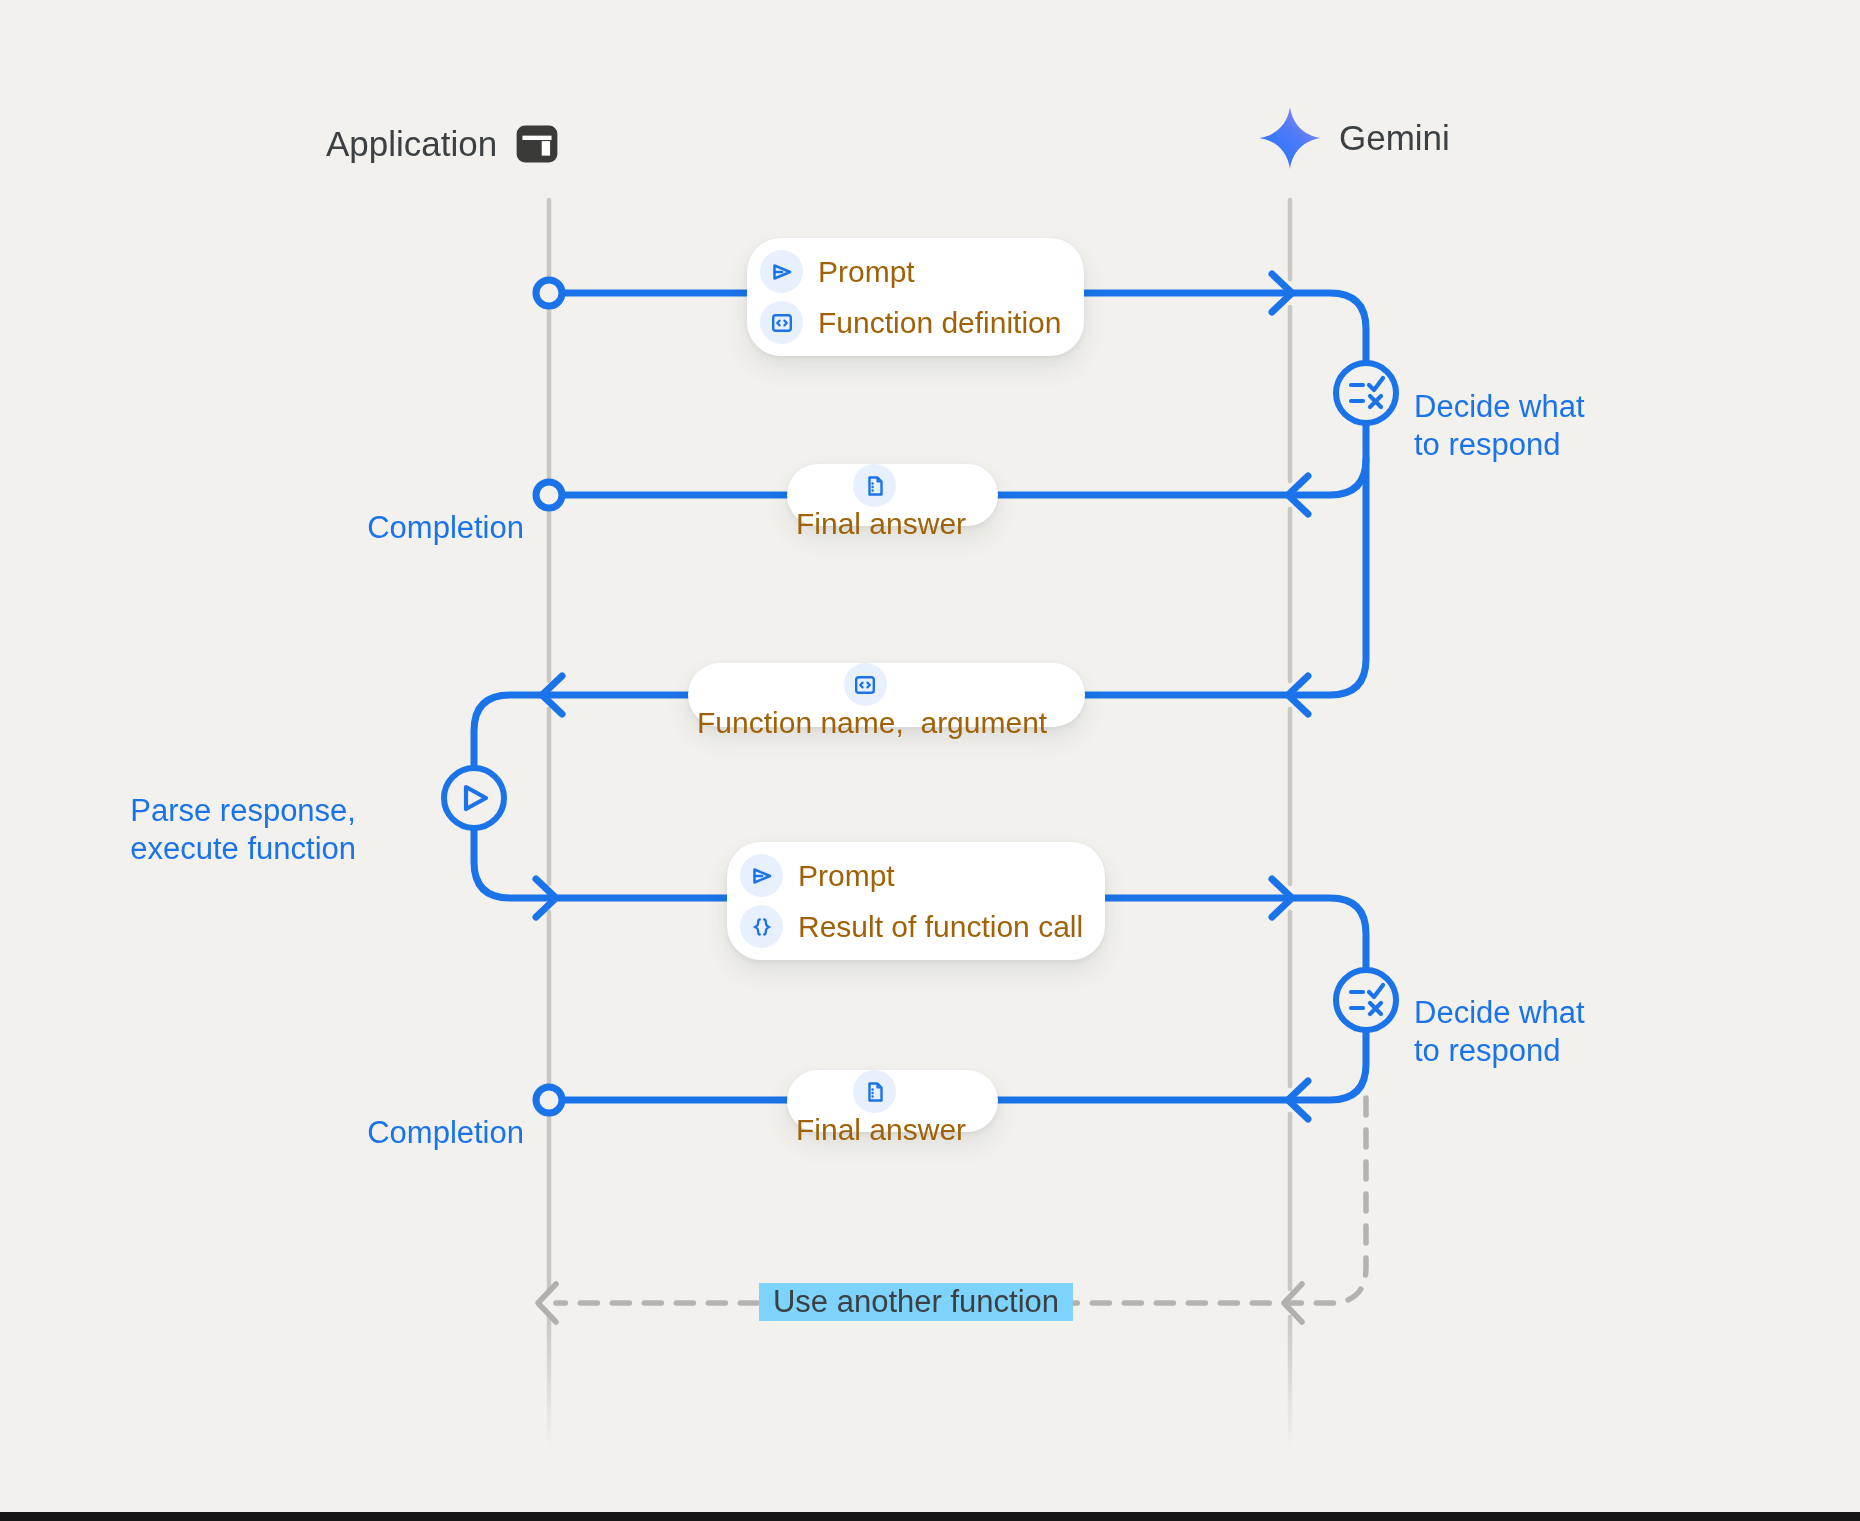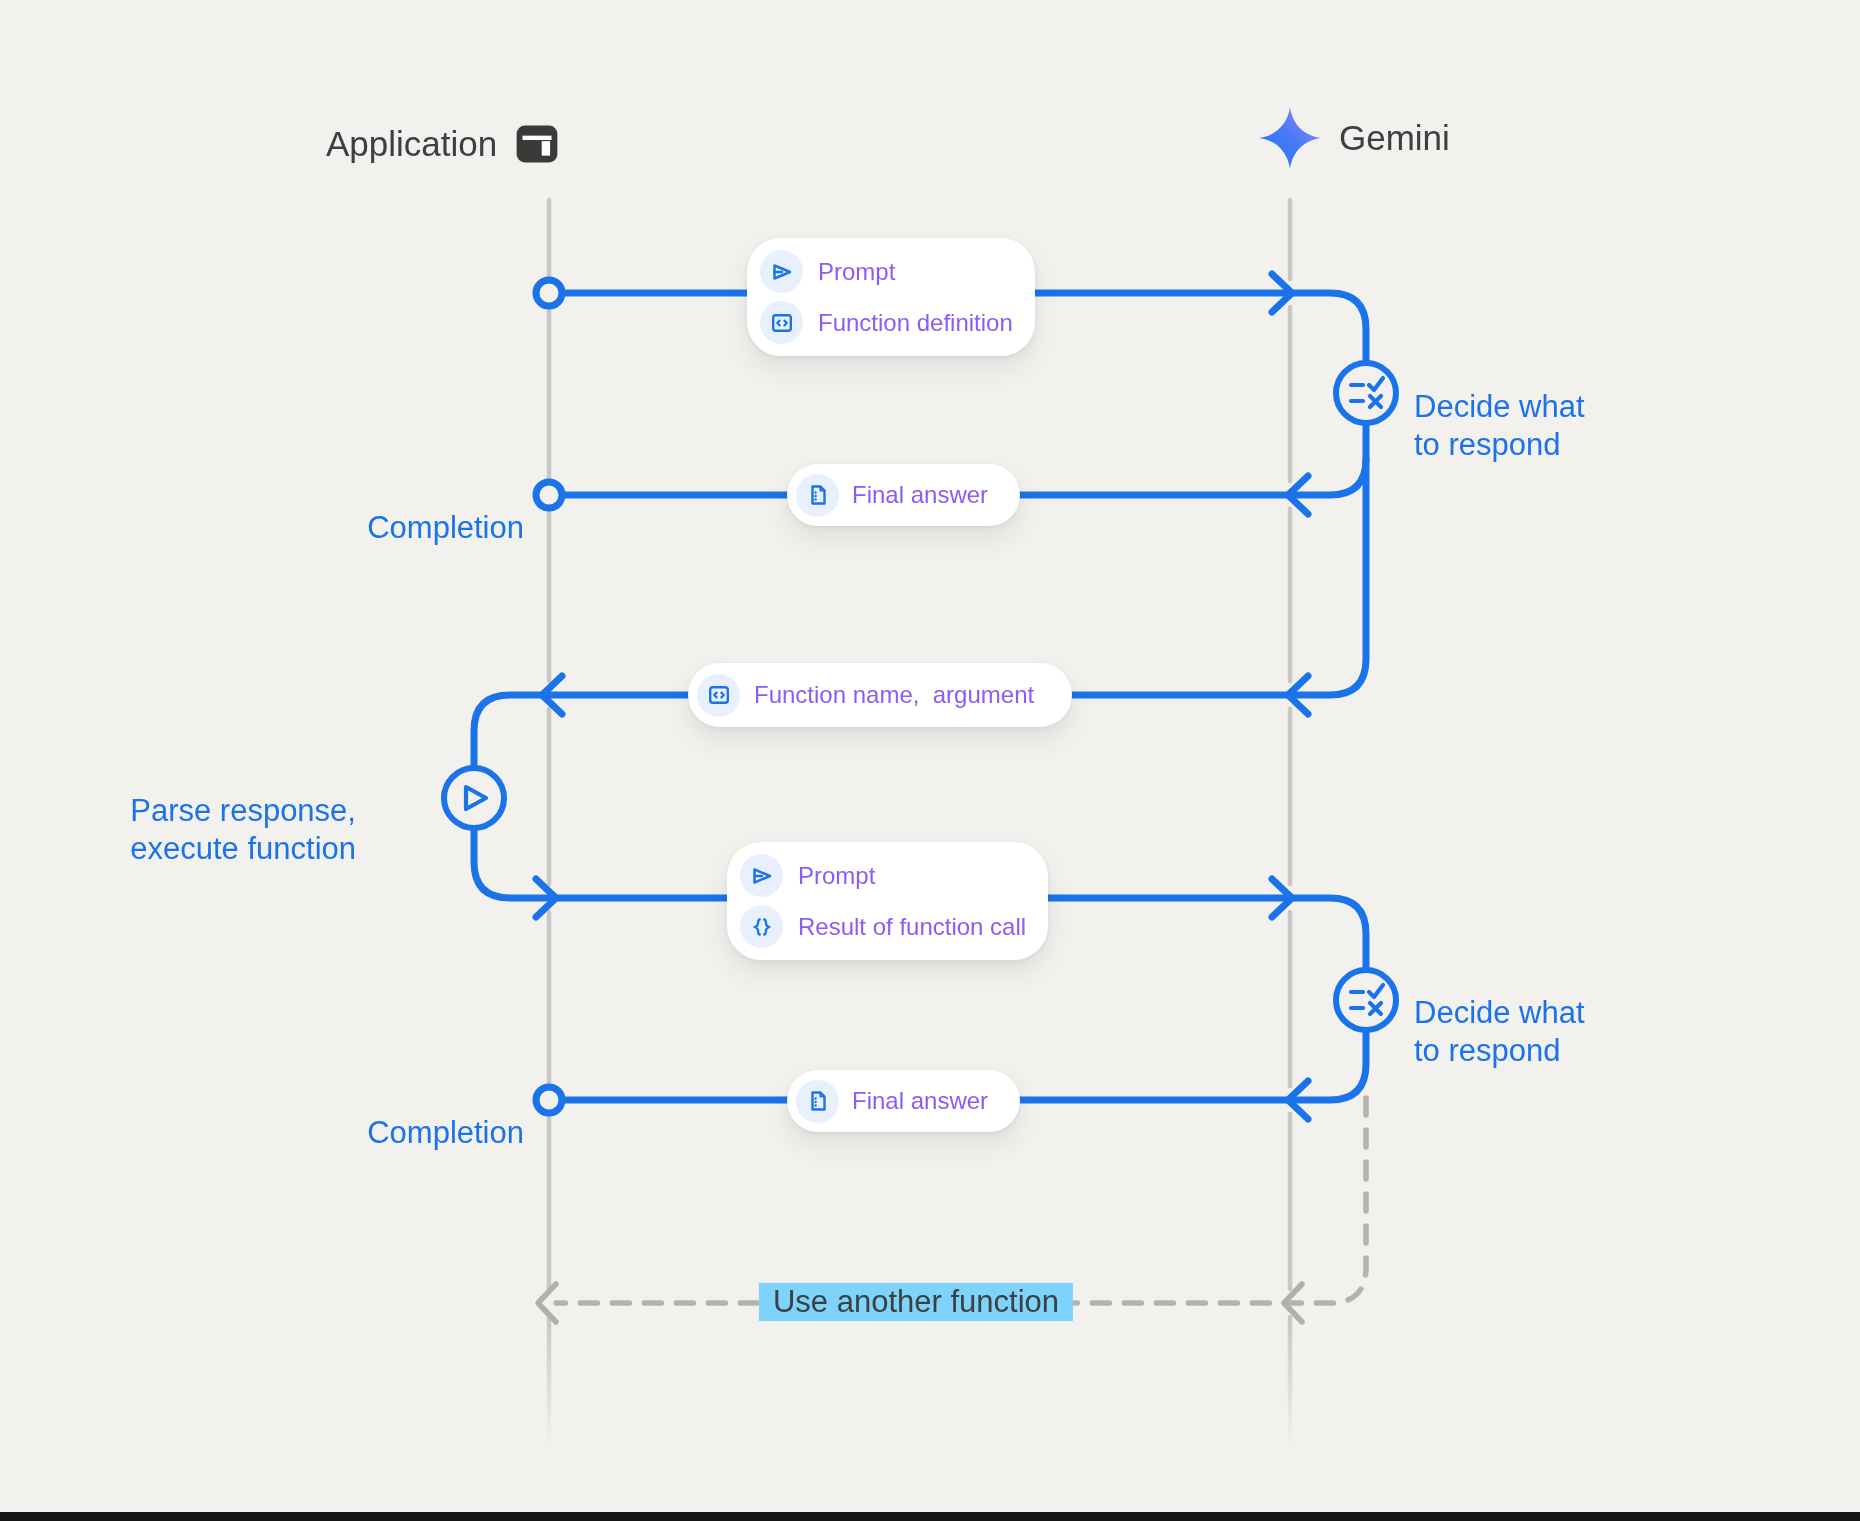--- a/index.html
+++ b/index.html
@@ -2,26 +2,26 @@
 <html><head>
 <meta charset="utf-8">
 <style>
   html,body{margin:0;padding:0;}
   body{font-family:"Liberation Sans",sans-serif;background:#e9e8e6;}
   #stage{position:relative;width:1860px;height:1521px;background:#f2f1ee;overflow:hidden;}
   svg{display:block;}
   .overlay{position:absolute;left:0;top:0;}
   .hdr{position:absolute;display:flex;align-items:center;gap:18px;color:#3c4043;font-size:35px;font-weight:400;}
   .pill{position:absolute;display:inline-flex;align-items:center;background:#ffffff;border-radius:34px;
-        box-shadow:0 12px 24px rgba(60,64,67,.10),0 2px 5px rgba(60,64,67,.08);}
+        box-shadow:0 12px 24px rgba(60,64,67,.10),0 2px 5px rgba(60,64,67,.08);flex-direction:column;}
   .pill-single{height:62px;padding:0 32px 0 9px;border-radius:31px;}
   .pill-multi{flex-direction:column;align-items:flex-start;justify-content:center;gap:8px;padding:12px 22px 12px 13px;}
   .prow{display:flex;align-items:center;gap:15px;}
   .icirc{width:43px;height:43px;border-radius:50%;background:#e8f0fe;display:flex;align-items:center;justify-content:center;flex:0 0 auto;}
-  .ptxt{font-size:24px;color:#8b5cf6;white-space:pre;letter-spacing:0px;}
+  .ptxt{font-size:30px;color:#a16207;white-space:pre;letter-spacing:0px;}
   .bluelab{position:absolute;color:#1a73e8;font-size:31px;line-height:38px;margin-top:32px;}
   .darklab{position:absolute;color:#3c4043;font-size:31px;line-height:38px;}
   .r{text-align:left;}
   .bottombar{position:absolute;left:0;bottom:0;width:100%;height:9px;background:#161616;}
 </style>
 </head>
 <body>
 
 <div id="stage">
 

